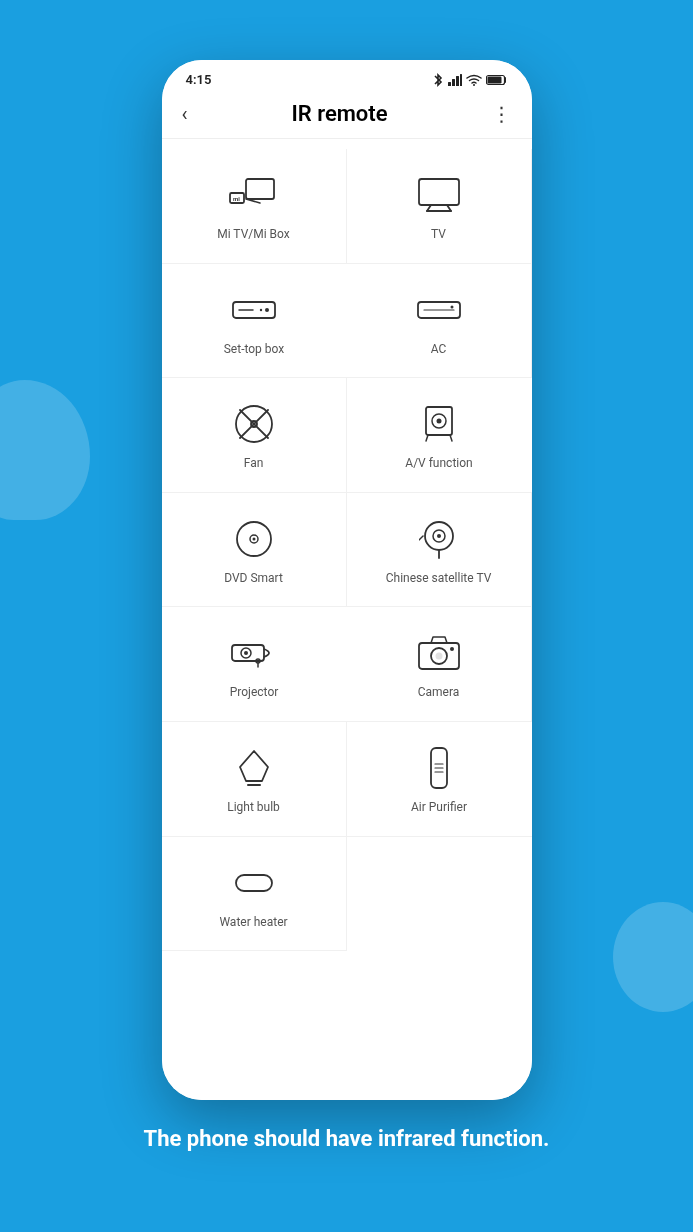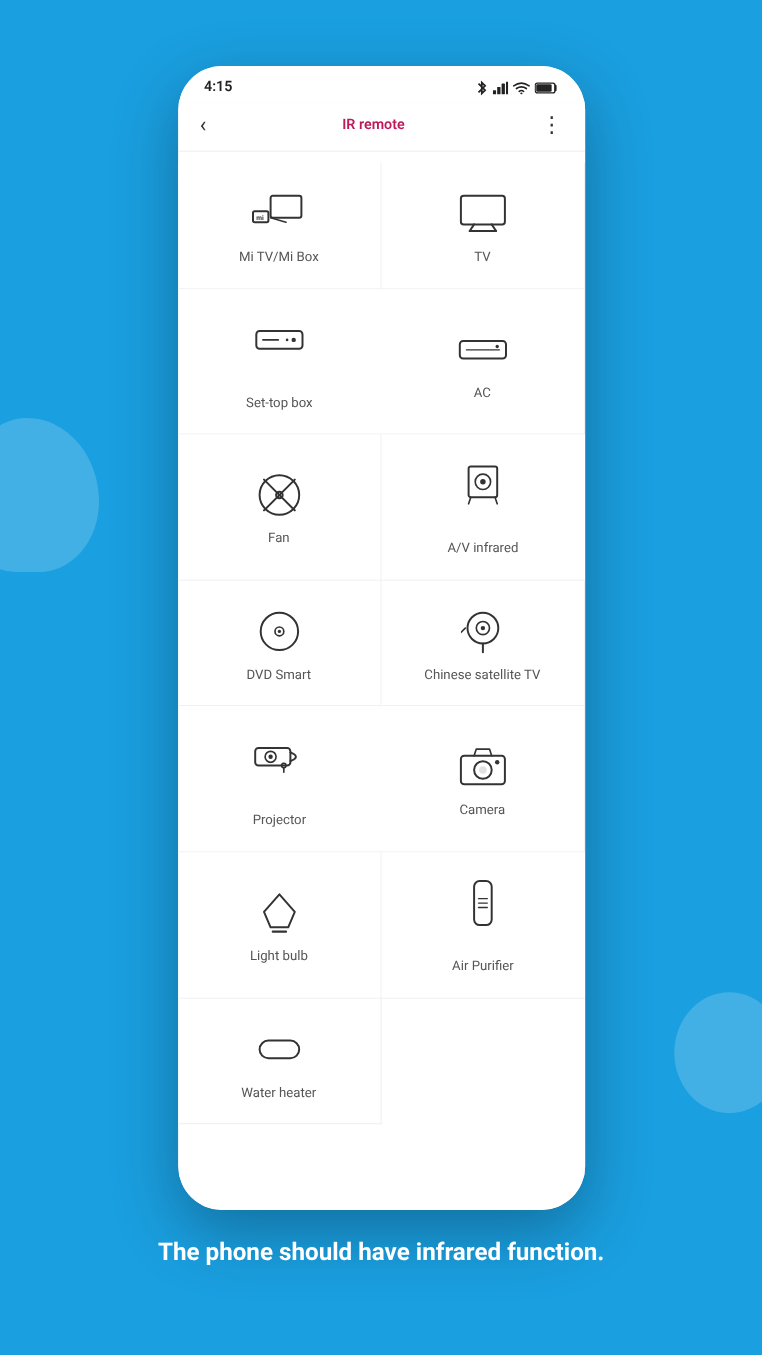--- a/index.html
+++ b/index.html
@@ -78,23 +78,23 @@
       align-items: center;
       justify-content: space-between;
       border-bottom: 1px solid #eee;
     }
     .nav-back {
       font-size: 20px;
       color: #333;
       cursor: pointer;
     }
     .nav-title {
-      font-size: 13px;
+      font-size: 22px;
       font-weight: 600;
-      color: #be185d;
+      color: #000000;
     }
     .nav-more {
       font-size: 20px;
       color: #333;
       cursor: pointer;
     }
 
     
     .grid-container {
       flex: 1;
@@ -112,21 +112,20 @@
       align-items: center;
       justify-content: center;
       padding: 24px 10px 20px;
       border-right: 1px solid #f0f0f0;
       border-bottom: 1px solid #f0f0f0;
       cursor: pointer;
       background: #fff;
     }
     .grid-item:nth-child(3n) {
       border-right: none;
-      gap: 18px;
     }
     .icon-wrap {
       width: 52px;
       height: 44px;
       display: flex;
       align-items: center;
       justify-content: center;
       margin-bottom: 10px;
     }
     .icon-wrap svg {
@@ -269,21 +268,21 @@
       <div class="grid-item">
         <div class="icon-wrap">
           <svg width="42" height="38" viewBox="0 0 42 38">
             <rect x="8" y="2" width="26" height="28" rx="2" stroke="#333" stroke-width="1.8" fill="none"></rect>
             <circle cx="21" cy="16" r="7" stroke="#333" stroke-width="1.5" fill="none"></circle>
             <circle cx="21" cy="16" r="2.5" fill="#333" stroke="none"></circle>
             <line x1="10" y1="30" x2="8" y2="36" stroke="#333" stroke-width="1.5" stroke-linecap="round"></line>
             <line x1="32" y1="30" x2="34" y2="36" stroke="#333" stroke-width="1.5" stroke-linecap="round"></line>
           </svg>
         </div>
-        <span class="item-label">A/V infrared</span>
+        <span class="item-label">A/V function</span>
       </div>
 
       <div class="grid-item">
         <div class="icon-wrap">
           <svg width="40" height="40" viewBox="0 0 40 40">
             <circle cx="20" cy="20" r="17" stroke="#333" stroke-width="1.8" fill="none"></circle>
             <circle cx="20" cy="20" r="4" stroke="#333" stroke-width="1.5" fill="none"></circle>
             <circle cx="20" cy="20" r="1.5" fill="#333" stroke="none"></circle>
           </svg>
         </div>

